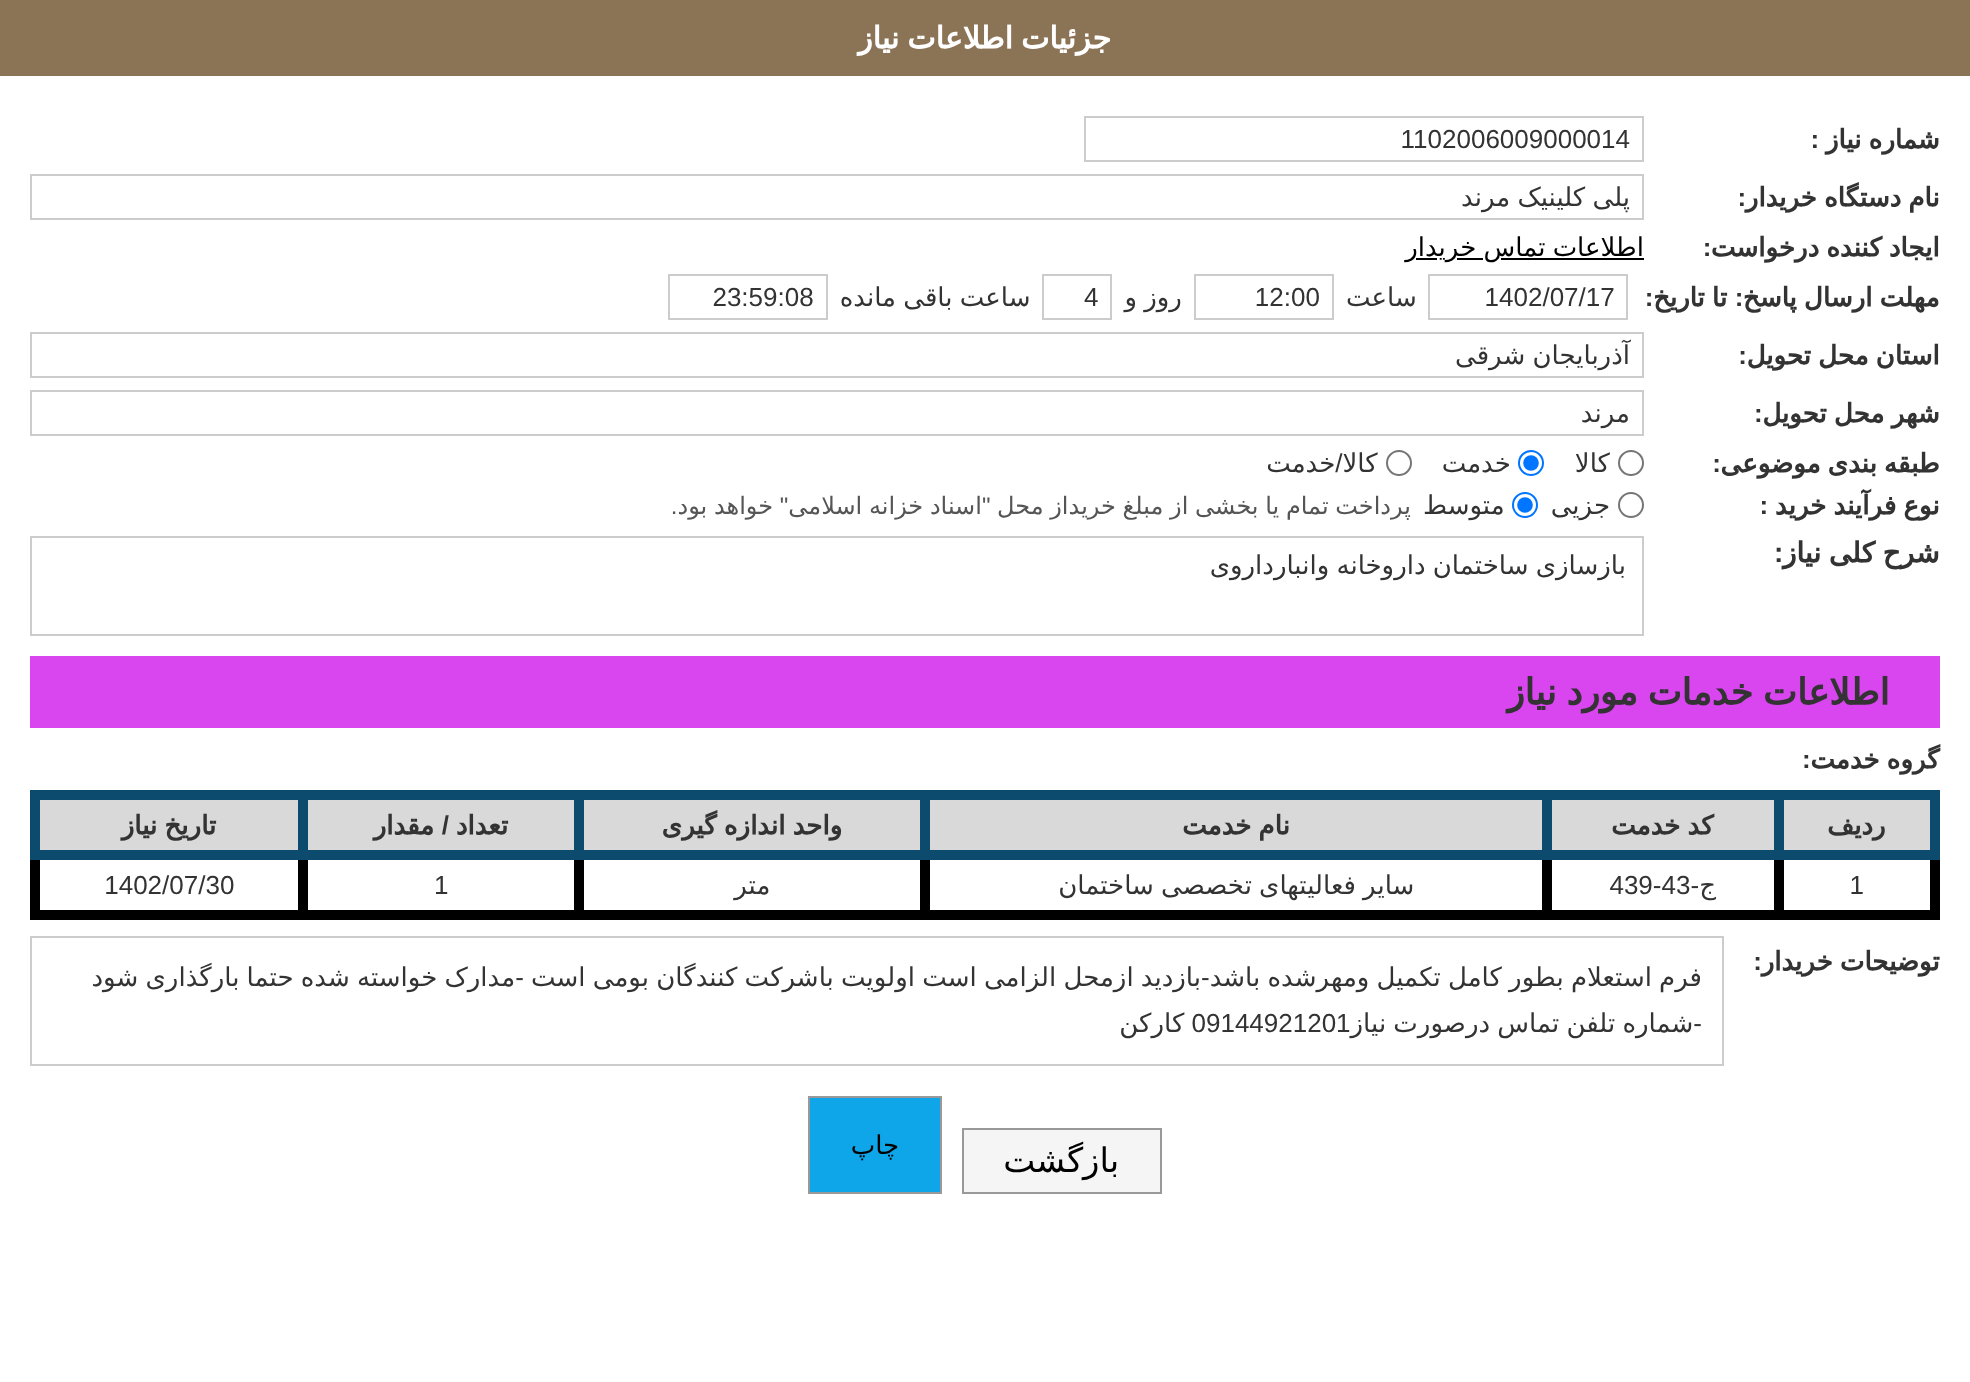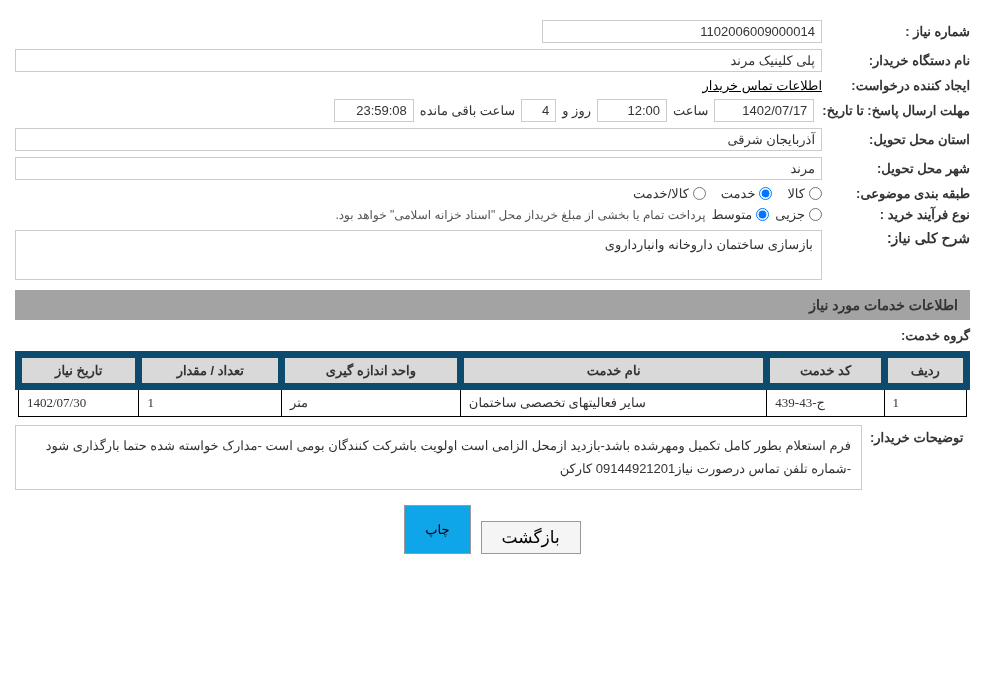--- a/index.html
+++ b/index.html
@@ -58,25 +58,25 @@
       align-items: center;
       gap: 6px;
       flex: 1;
     }
     .blue-link {
       color: #000000;
       text-decoration: underline;
       cursor: pointer;
     }
     .section-header {
-      background: #a3a3a3;
-      padding: 7px 12px;
+      background: #d946ef;
+      padding: 7px 25px;
       font-weight: bold;
       margin: 10px 0 8px 0;
-      font-size: 14px;
+      font-size: 18px;
     }
     .radio-group {
       display: flex;
       gap: 15px;
       align-items: center;
     }
     .radio-item {
       display: flex;
       align-items: center;
       gap: 4px;
@@ -96,43 +96,42 @@
       position: relative;
     }
     
     .service-table {
       width: 100%;
       border-collapse: collapse;
       margin: 8px 0;
     }
     .service-table th {
       background: #d9d9d9;
-      border: 7px solid #0c4a6e;
+      border: 5px solid #0c4a6e;
       padding: 5px 8px;
       text-align: center;
       font-weight: bold;
     }
     .service-table td {
-      border: 1px solid #000000;
+      border: 5px solid #000000;
       padding: 5px 8px;
-      text-align: left;
-      font-family: Liberation Serif, serif;
+      text-align: center;
     }
     .note-box {
       border: 1px solid #ccc;
       background: #fff;
       padding: 8px 10px;
       min-height: 60px;
       position: relative;
       line-height: 1.8;
     }
     .tawzihat-label {
       font-weight: bold;
       min-width: 100px;
-      text-align: left;
+      text-align: right;
       vertical-align: top;
       padding-top: 5px;
     }
     .tawzihat-row {
       display: flex;
       align-items: flex-start;
       gap: 8px;
       margin: 8px 0;
     }
     .button-row {
@@ -169,20 +168,23 @@
       display: flex;
       align-items: center;
       gap: 8px;
       margin-bottom: 6px;
     }
   </style>
 </head>
 <body>
 
 <div class="page-container">
+  <div class="header-bar">
+    <span>جزئیات اطلاعات نیاز</span>
+  </div>
 
   <div class="content-area main-body">
 
     <div class="info-row" style="margin-top:10px;">
       <span class="label-cell">شماره نیاز :</span>
       <div class="value-box" style="max-width:280px;">1102006009000014</div>
     </div>
 
     <div class="info-row">
       <span class="label-cell">نام دستگاه خریدار:</span>

